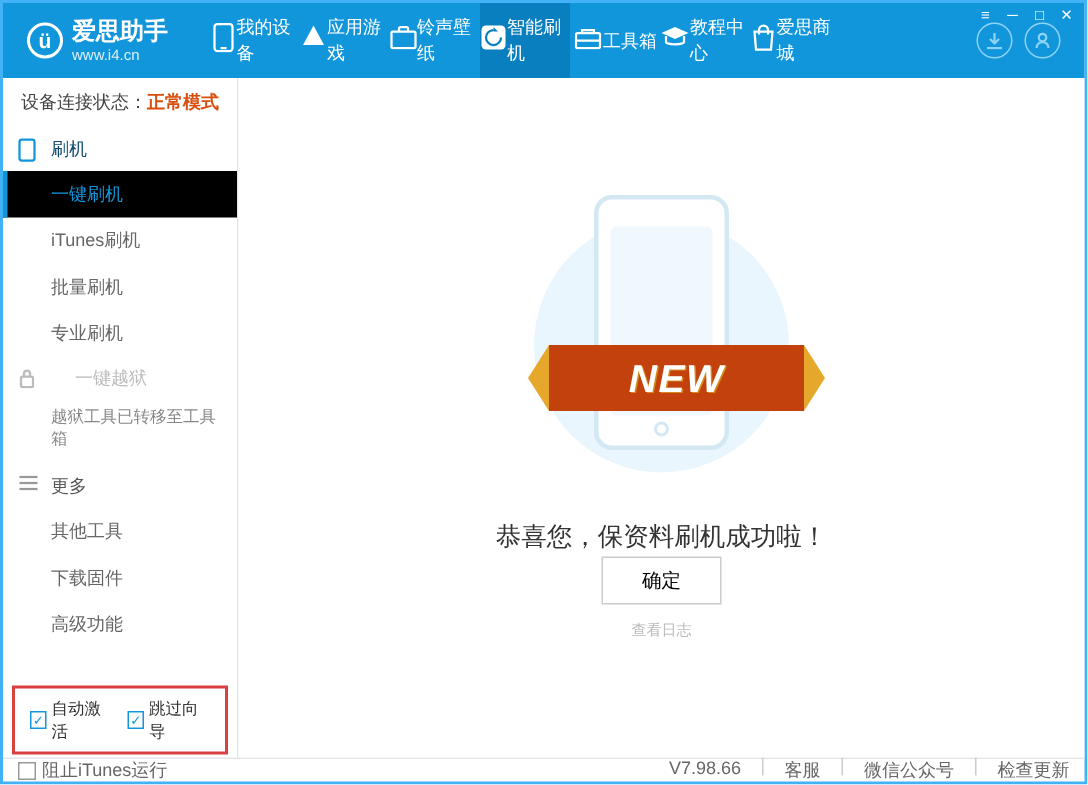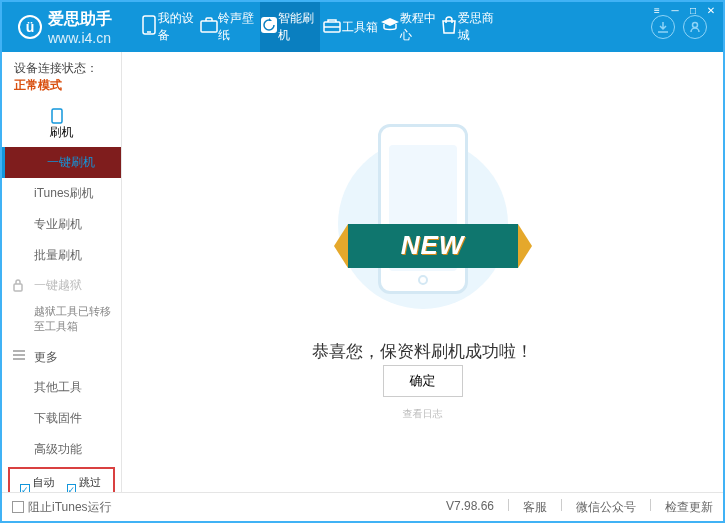--- a/index.html
+++ b/index.html
@@ -2,61 +2,61 @@
 <html><head>
 <meta charset="utf-8">
 <style>
 *{box-sizing:border-box;margin:0;padding:0;}
 body{font-family:"Microsoft YaHei","PingFang SC",sans-serif;font-size:12px;color:#333;background:#fff;}
 .app{width:725px;height:523px;border:2px solid #40b2f5;position:relative;display:flex;flex-direction:column;}
 .titlebar{height:50px;background:#1296db;display:flex;align-items:center;color:#fff;padding:0 8px;}
 .logo-area{display:flex;align-items:center;padding:0 8px;min-width:130px;}
 .logo-circle{width:24px;height:24px;border:2px solid #fff;border-radius:50%;display:flex;align-items:center;justify-content:center;font-weight:bold;font-size:14px;margin-right:6px;}
 .app-name{font-size:16px;font-weight:bold;}
-.app-url{font-size:14px;opacity:.85;}
+.app-url{font-size:10px;opacity:.85;}
 .nav{display:flex;height:100%;}
 .nav-item{width:60px;height:100%;display:flex;flex-direction:row;align-items:center;justify-content:center;cursor:pointer;font-size:12px;}
 .nav-item .nav-icon{width:20px;height:20px;margin-bottom:4px;display:flex;align-items:center;justify-content:center;}
 .nav-item.active{background:#0a7fc0;font-family:Liberation Mono, monospace;}
 .spacer{flex:1;}
 .win-controls{position:absolute;top:2px;right:4px;display:flex;gap:2px;}
 .win-btn{width:16px;height:12px;display:flex;align-items:center;justify-content:center;color:#fff;font-size:10px;cursor:pointer;}
 .right-icons{display:flex;gap:8px;align-items:center;padding-right:8px;}
 .circ-btn{width:24px;height:24px;border:1.5px solid #8ed4f7;border-radius:50%;display:flex;align-items:center;justify-content:center;cursor:pointer;}
 .body{flex:1;display:flex;overflow:hidden;}
-.sidebar{width:120px;background:#fff;border-right:1px solid #e5e5e5;display:flex;flex-direction:column;font-size:12px;}
+.sidebar{width:157px;background:#fff;border-right:1px solid #e5e5e5;display:flex;flex-direction:column;font-size:12px;}
 .conn-status{padding:8px 12px;color:#444;}
 .conn-status .ok{color:#d94f0f;font-weight:bold;}
 .section-header{display:flex;align-items:center;padding:6px 10px;color:#555;cursor:pointer;}
 .section-header .ico{width:16px;height:16px;margin-right:6px;color:#999;}
-.section-header.blue{color:#000000;flex-direction:column;}
+.section-header.blue{color:#0c4a6e;}
 .section-header.blue .ico{color:#1296db;}
 .sub-item{padding:7px 10px 7px 32px;color:#666;cursor:pointer;}
-.sub-item.active{background:#7f1d1d;color:#1296db;border-left:3px solid #1296db;padding-left:42px;}
-.lock-item{color:#bbb;}
+.sub-item.active{background:#000000;color:#1296db;border-left:3px solid #1296db;padding-left:29px;}
+.lock-item{color:#bbb;gap:16px;}
 .transfer-note{padding:4px 10px 8px 32px;color:#888;font-size:11px;line-height:1.4;}
 .sidebar-spacer{flex:1;}
 .checkbox-row{display:flex;gap:10px;padding:6px 10px;border:2px solid #d94040;margin:2px 6px;}
 .chk{display:flex;align-items:center;gap:3px;cursor:pointer;font-size:11px;}
 .chk-box{width:12px;height:12px;border:1px solid #1296db;display:flex;align-items:center;justify-content:center;font-size:9px;color:#1296db;}
 .main{flex:1;display:flex;flex-direction:column;align-items:center;justify-content:center;background:#fff;position:relative;}
 .illus{width:190px;height:200px;position:relative;margin-bottom:16px;}
 .circle-bg{width:170px;height:170px;border-radius:50%;background:#eaf6fd;position:absolute;top:15px;left:10px;}
 .phone-shape{position:absolute;width:90px;height:170px;background:#fff;border-radius:12px;border:3px solid #d4e8f4;top:0;left:50px;z-index:2;}
 .phone-screen{position:absolute;top:18px;left:8px;right:8px;bottom:20px;background:#f0f8fe;border-radius:4px;}
 .phone-btn{position:absolute;bottom:6px;left:50%;transform:translateX(-50%);width:10px;height:10px;border-radius:50%;border:2px solid #d4e8f4;}
-.ribbon{position:absolute;top:100px;left:20px;right:0;height:44px;background:#0f766e;z-index:3;display:flex;align-items:center;justify-content:center;}
+.ribbon{position:absolute;top:100px;left:20px;right:0;height:44px;background:#c2410c;z-index:3;display:flex;align-items:center;justify-content:center;}
 .ribbon::before,.ribbon::after{content:"";position:absolute;width:0;height:0;border-style:solid;}
 .ribbon::before{left:-14px;border-width:22px 14px 22px 0;border-color:transparent #e5a82b transparent transparent;}
 .ribbon::after{right:-14px;border-width:22px 0 22px 14px;border-color:transparent transparent transparent #e5a82b;}
 .ribbon-text{font-size:26px;font-weight:900;color:#fff;font-style:italic;letter-spacing:1px;text-shadow:1px 1px 0 #d48b1a;}
 .success-text{font-size:17px;color:#333;margin-bottom:2px;}
 .ok-btn{padding:6px 26px;border:1px solid #ccc;background:#fff;cursor:pointer;font-size:13px;margin-bottom:10px;}
 .log-link{color:#bbb;font-size:10px;cursor:pointer;}
-.statusbar{height:29px;border-top:1px solid #e5e5e5;display:flex;align-items:center;padding:0 10px;font-size:12px;color:#666;gap:18px;}
+.statusbar{height:16px;border-top:1px solid #e5e5e5;display:flex;align-items:center;padding:0 10px;font-size:12px;color:#666;gap:18px;}
 .status-chk{display:flex;align-items:center;gap:4px;cursor:pointer;}
 .status-chk .box{width:12px;height:12px;border:1px solid #999;}
 .status-r{margin-left:auto;display:flex;gap:14px;}
 .status-r span{cursor:pointer;}
 .sep{width:1px;height:12px;background:#ccc;}
 svg{display:block;}
 </style>
 </head>
 <body>
 
@@ -80,20 +80,28 @@
           <div class="nav-icon">
             <svg width="16" height="20" viewBox="0 0 16 20" fill="none" stroke="#fff" stroke-width="1.5">
               <rect x="2" y="1" width="12" height="18" rx="2"></rect>
               <line x1="6" y1="17" x2="10" y2="17"></line>
             </svg>
           </div>
           <span>我的设备</span>
         </div>
       <div class="nav-item">
           <div class="nav-icon">
+            <svg width="18" height="18" viewBox="0 0 18 18" fill="#fff">
+              <path d="M9 1 L16 14 L2 14 Z"></path>
+            </svg>
+          </div>
+          <span>应用游戏</span>
+        </div>
+      <div class="nav-item">
+          <div class="nav-icon">
             <svg width="18" height="16" viewBox="0 0 18 16" fill="none" stroke="#fff" stroke-width="1.5">
               <rect x="1" y="4" width="16" height="11" rx="1"></rect>
               <path d="M6 4 V2 a1 1 0 0 1 1-1 h4 a1 1 0 0 1 1 1 V4"></path>
             </svg>
           </div>
           <span>铃声壁纸</span>
         </div>
       <div class="nav-item active">
           <div class="nav-icon">
             <svg width="18" height="18" viewBox="0 0 18 18" fill="#fff">
@@ -157,22 +165,22 @@
       <div class="section-header blue">
         <span class="ico">
             <svg width="12" height="16" viewBox="0 0 12 16" fill="none" stroke="#1296db" stroke-width="1.5">
               <rect x="1" y="1" width="10" height="14" rx="1.5"></rect>
             </svg>
           </span>
         <span>刷机</span>
       </div>
       <div class="sub-item active">一键刷机</div>
       <div class="sub-item">iTunes刷机</div>
+      <div class="sub-item">批量刷机</div>
       <div class="sub-item">专业刷机</div>
-      <div class="sub-item">批量刷机</div>
       <div class="section-header lock-item">
         <span class="ico">
             <svg width="12" height="14" viewBox="0 0 12 14" fill="none" stroke="#bbb" stroke-width="1.5">
               <rect x="2" y="6" width="8" height="7" rx="1"></rect>
               <path d="M4 6 V4 a2 2 0 0 1 4 0 V6"></path>
             </svg>
           </span>
         <span>一键越狱</span>
       </div>
       <div class="transfer-note">越狱工具已转移至工具箱</div>

